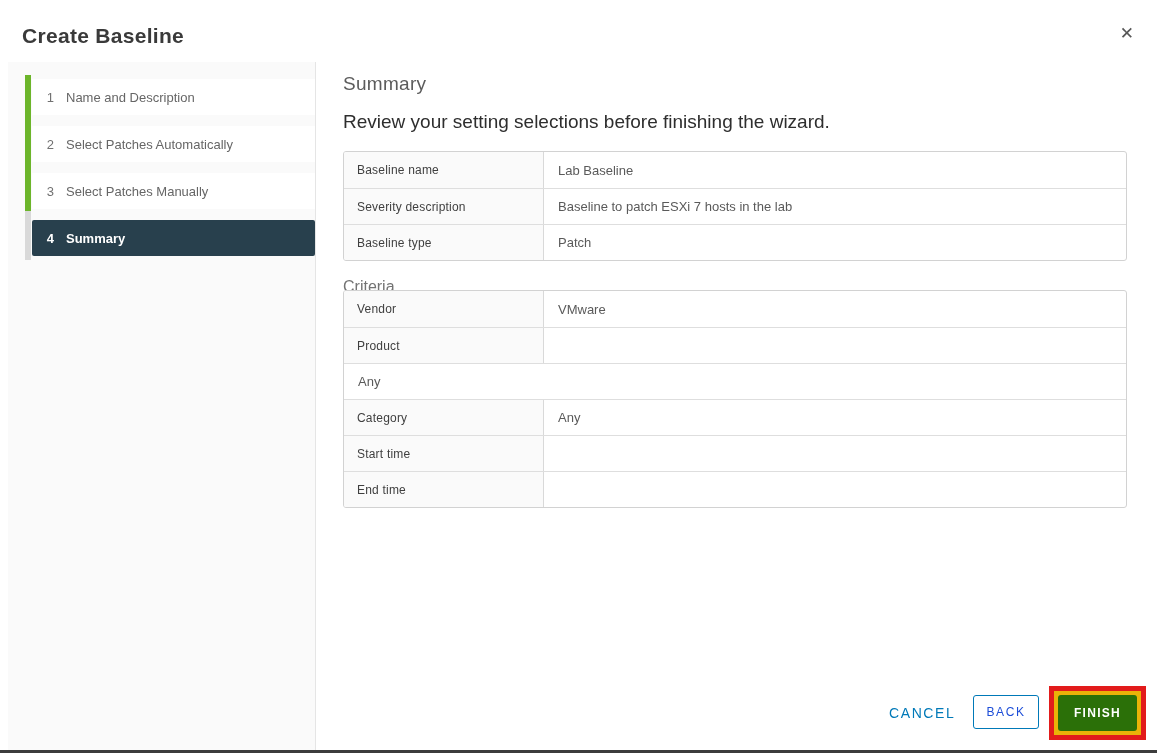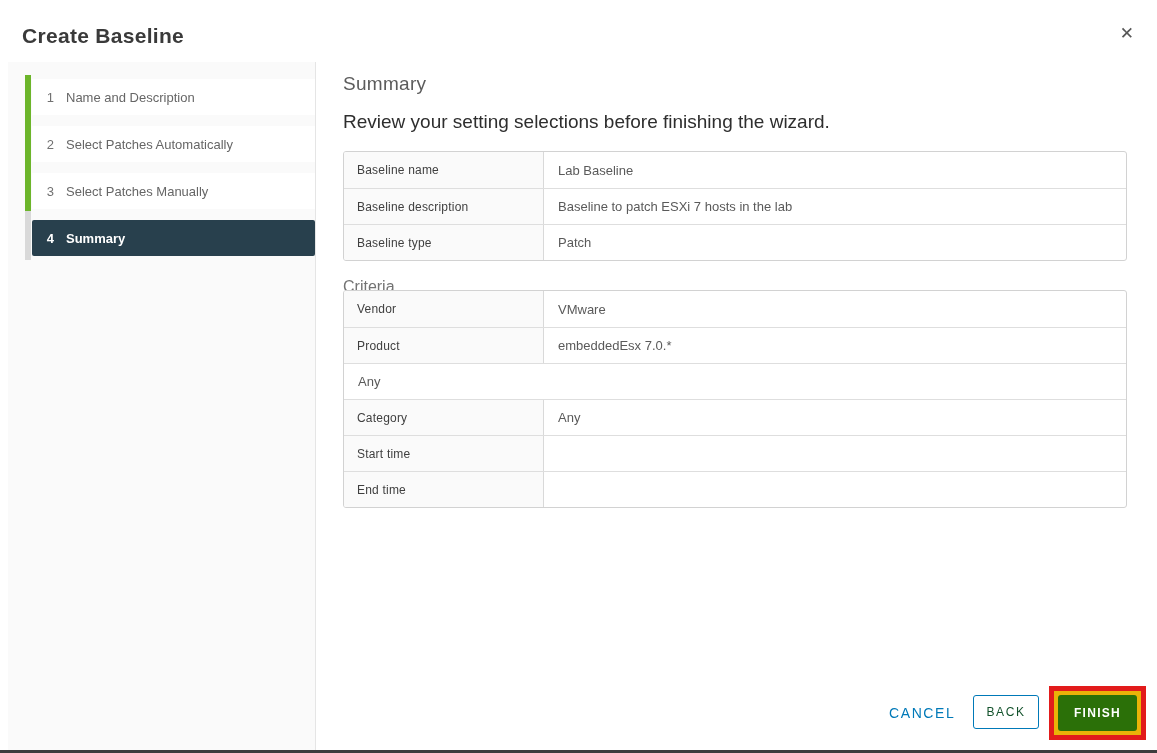--- a/index.html
+++ b/index.html
@@ -89,21 +89,21 @@
 
   
   .cancel-btn {
     position: absolute; left: 889px; top: 705px;
     font-size: 14px; letter-spacing: 1.6px; color: #0079b8; cursor: pointer;
   }
   .back-btn {
     position: absolute; left: 973px; top: 695px; width: 66px; height: 34px;
     border: 1px solid #0079b8; border-radius: 3px; background: #ffffff;
     display: flex; align-items: center; justify-content: center;
-    font-size: 12px; letter-spacing: 1.6px; color: #14532d; cursor: pointer;
+    font-size: 12px; letter-spacing: 1.6px; color: #1d4ed8; cursor: pointer;
   }
   .finish-annotation {
     position: absolute; left: 1049px; top: 686px; width: 97px; height: 54px;
     border: 5px solid #e21b1b;
     display: flex; align-items: center; justify-content: center;
     background: #eab308;
   }
   .finish-btn {
     width: 79px; height: 36px; background: #2b7008; border-radius: 3px;
     display: flex; align-items: center; justify-content: center;
@@ -147,39 +147,38 @@
 
 <div class="content-heading">Summary</div>
 <div class="content-subtitle">Review your setting selections before finishing the wizard.</div>
 
 <div class="kv-table t1">
   <div class="kv-row">
     <div class="kv-label">Baseline name</div>
     <div class="kv-value">Lab Baseline</div>
   </div>
   <div class="kv-row">
-    <div class="kv-label">Baseline description</div>
+    <div class="kv-label">Severity description</div>
     <div class="kv-value">Baseline to patch ESXi 7 hosts in the lab</div>
   </div>
   <div class="kv-row">
     <div class="kv-label">Baseline type</div>
     <div class="kv-value">Patch</div>
   </div>
 </div>
 
 <div class="criteria-heading">Criteria</div>
 
 <div class="kv-table t2">
   <div class="kv-row">
     <div class="kv-label">Vendor</div>
     <div class="kv-value">VMware</div>
   </div>
   <div class="kv-row">
     <div class="kv-label">Product</div>
-    <div class="kv-value">embeddedEsx 7.0.*</div>
   </div>
   <div class="kv-row">
     <div class="kv-value">Any</div>
   </div>
   <div class="kv-row">
     <div class="kv-label">Category</div>
     <div class="kv-value">Any</div>
   </div>
   <div class="kv-row">
     <div class="kv-label">Start time</div>

